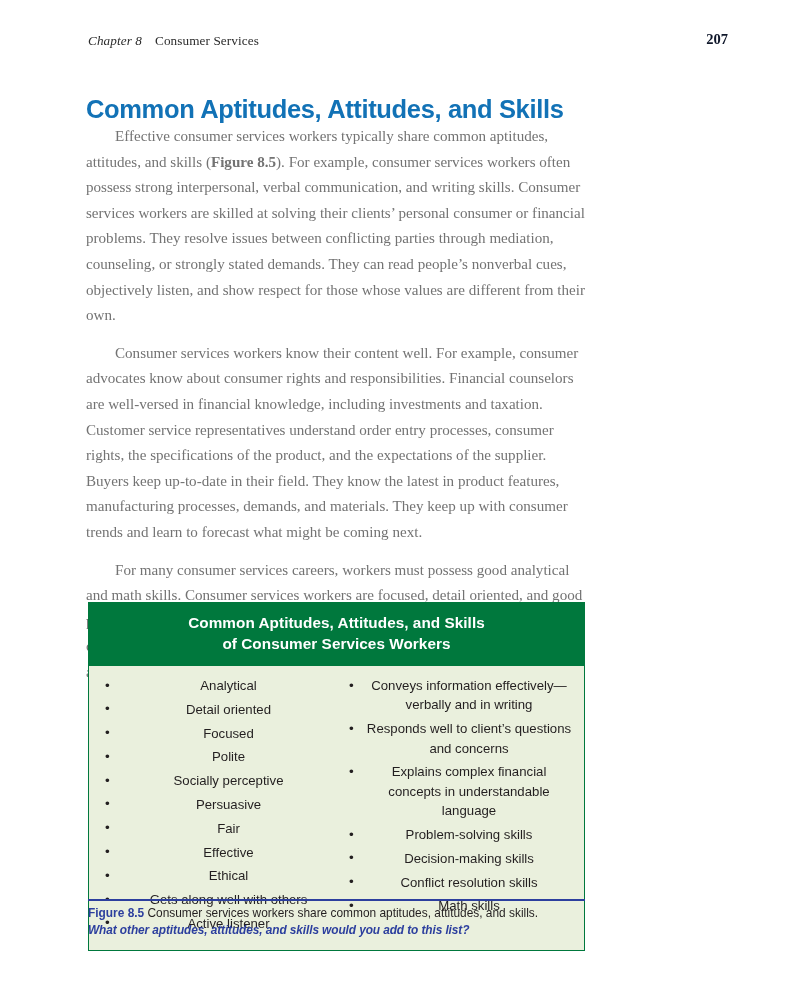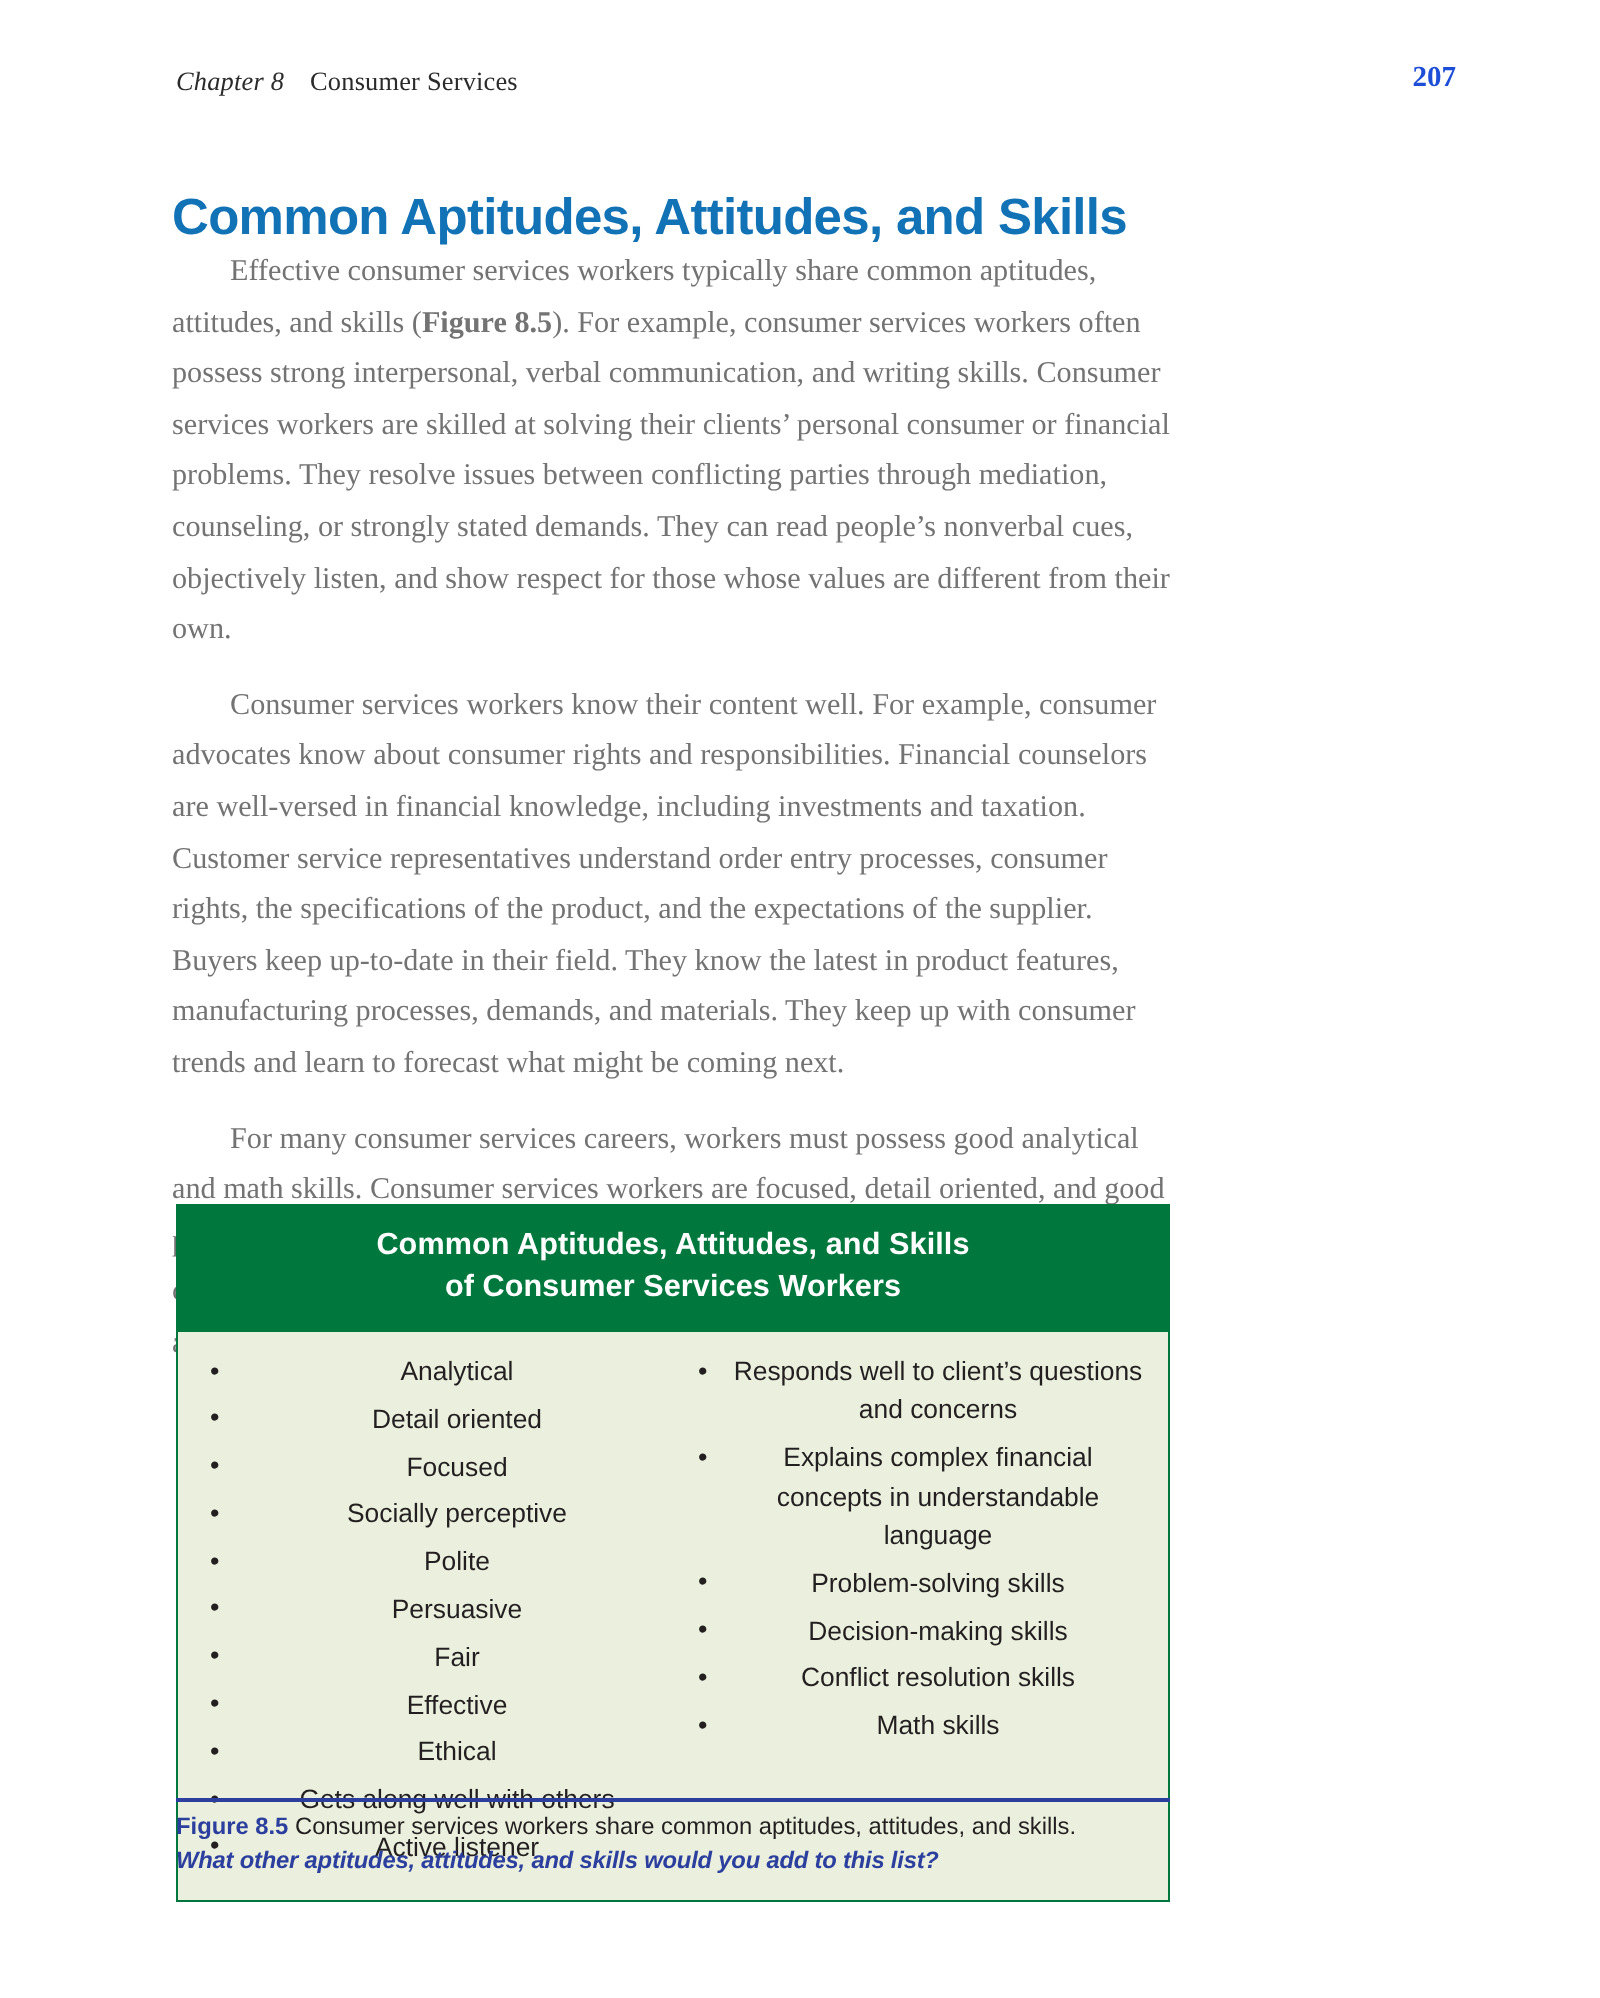--- a/index.html
+++ b/index.html
@@ -44,21 +44,21 @@
     margin-left: 13px;
   }
 
   .folio {
     position: absolute;
     right: 72px;
     top: 31px;
     font-family: "Liberation Serif", serif;
     font-size: 14.5px;
     font-weight: bold;
-    color: #1d4ed8;
+    color: #0f172a;
     text-align: center;
   }
 
   
   .section-heading {
     position: absolute;
     left: 86px;
     top: 78px;
     width: 540px;
     font-family: "Liberation Sans", sans-serif;
@@ -223,32 +223,33 @@
     <div class="table-header">
       <span class="hl">Common Aptitudes, Attitudes, and Skills</span>
       <span class="hl">of Consumer Services Workers</span>
     </div>
     <div class="table-body">
       <div class="table-col left">
         <ul class="skill-list">
             <li>Analytical</li>
             <li>Detail oriented</li>
             <li>Focused</li>
+            <li>Polite</li>
             <li>Socially perceptive</li>
-            <li>Polite</li>
             <li>Persuasive</li>
             <li>Fair</li>
             <li>Effective</li>
             <li>Ethical</li>
             <li>Gets along well with others</li>
             <li>Active listener</li>
           </ul>
       </div>
       <div class="table-col right">
         <ul class="skill-list">
+            <li>Conveys information effectively—verbally and in writing</li>
             <li>Responds well to client’s questions and concerns</li>
             <li>Explains complex financial concepts in understandable language</li>
             <li>Problem-solving skills</li>
             <li>Decision-making skills</li>
             <li>Conflict resolution skills</li>
             <li>Math skills</li>
           </ul>
       </div>
     </div>
   </div>

